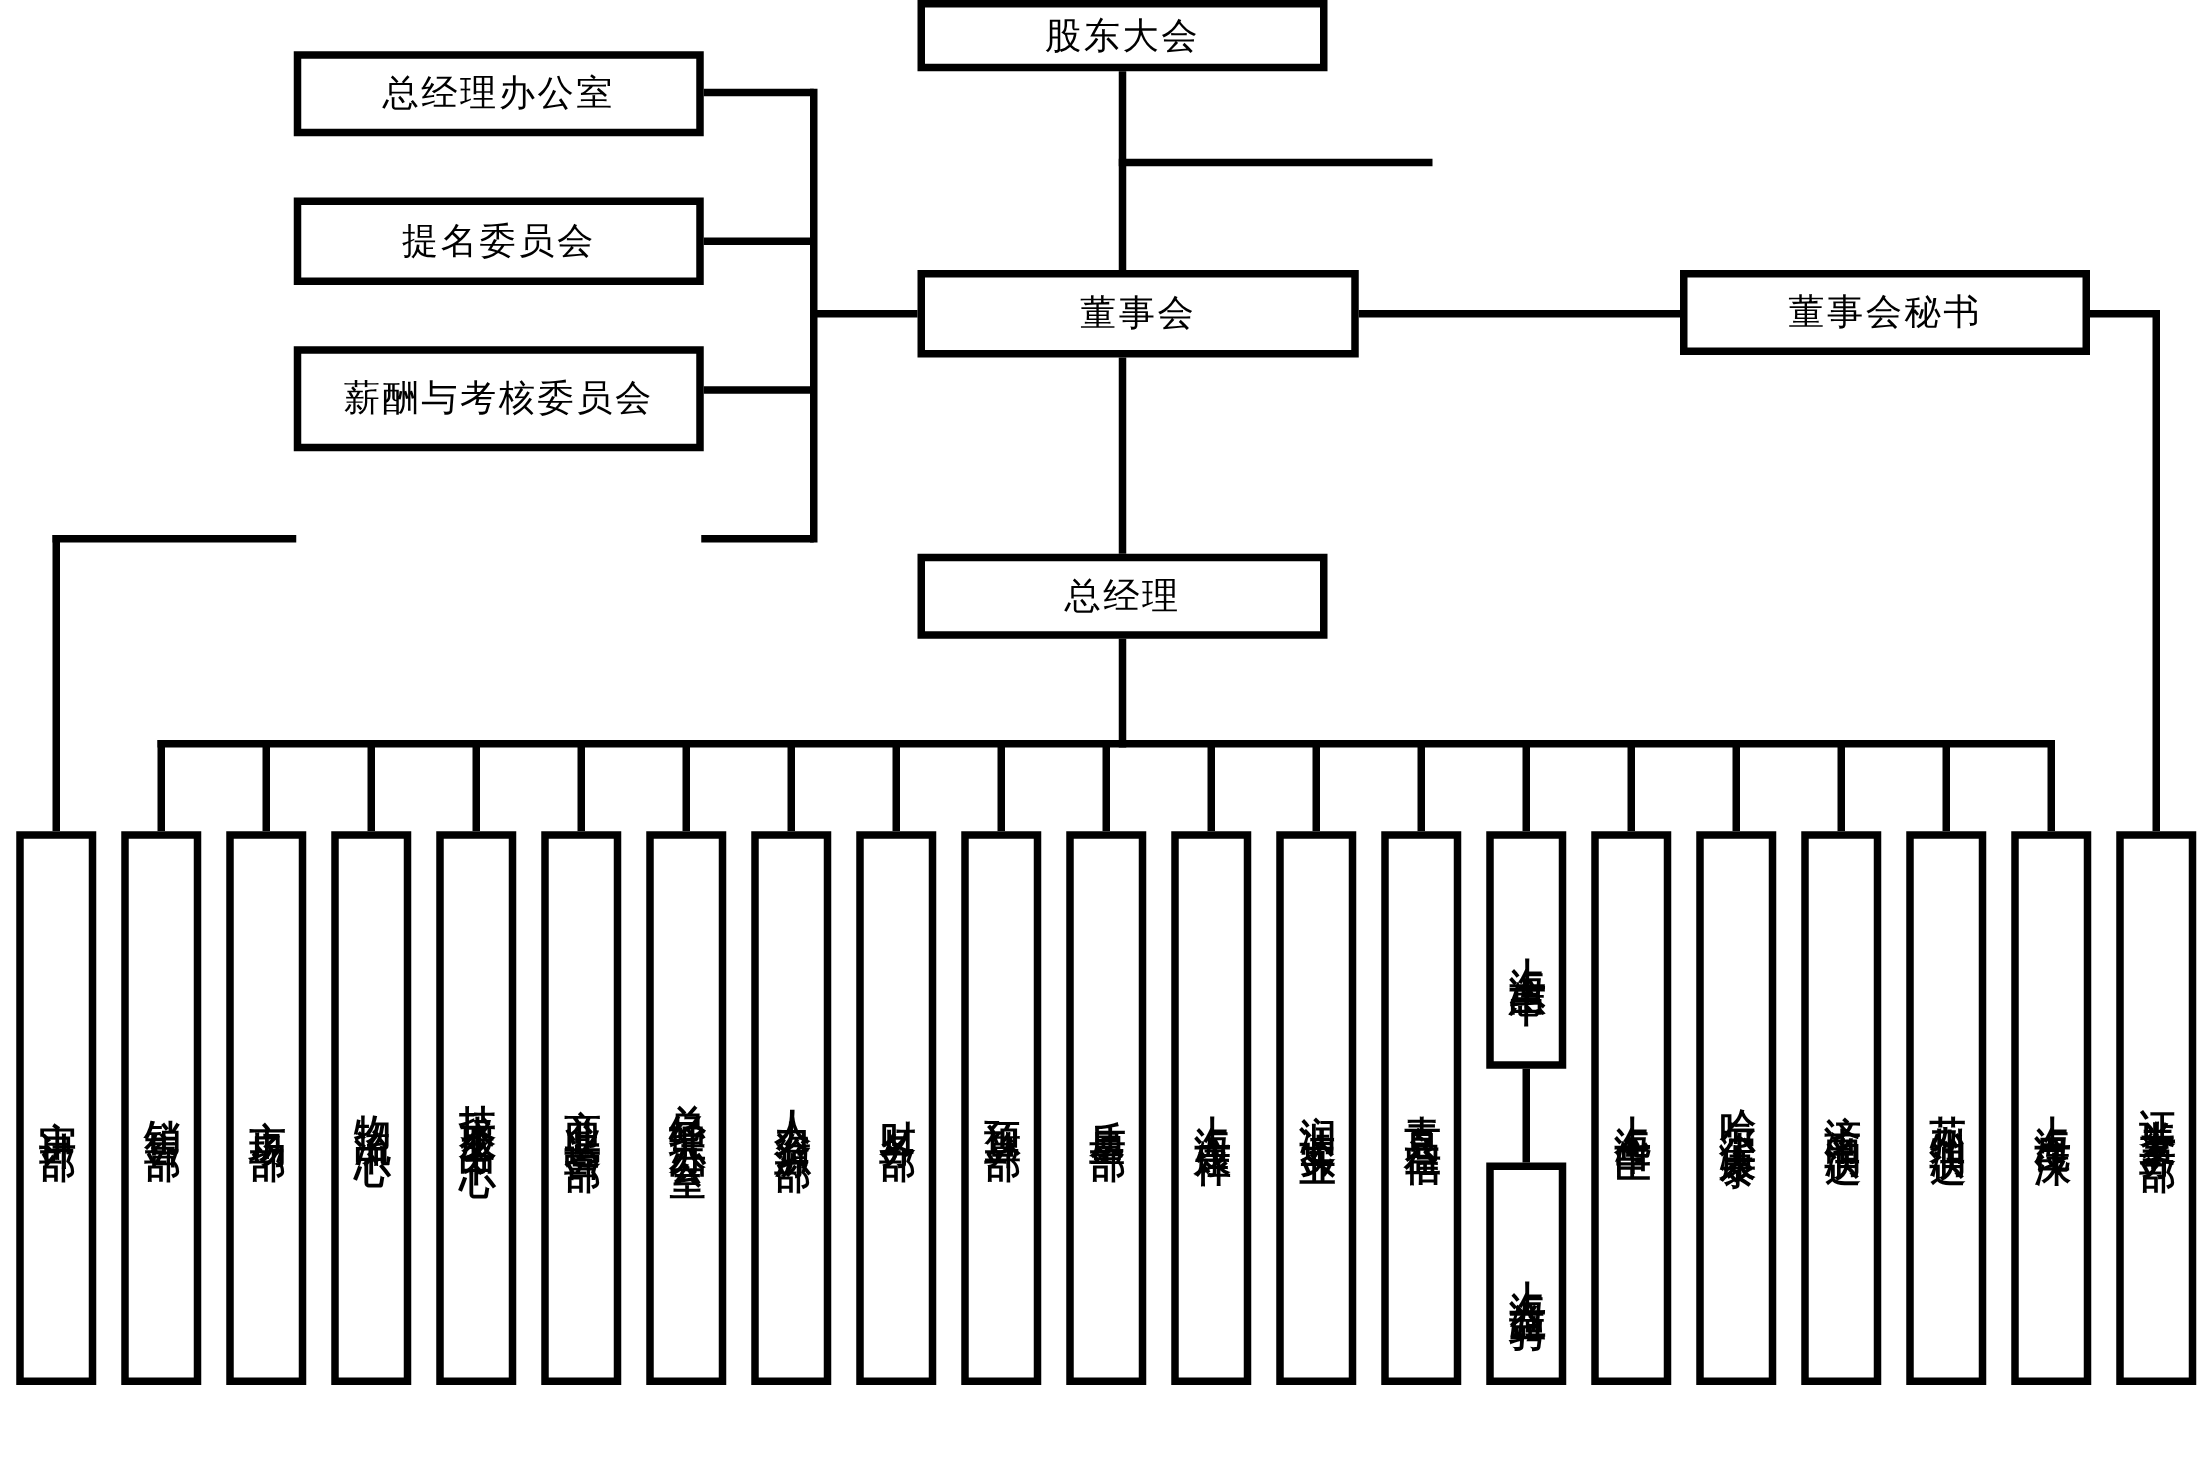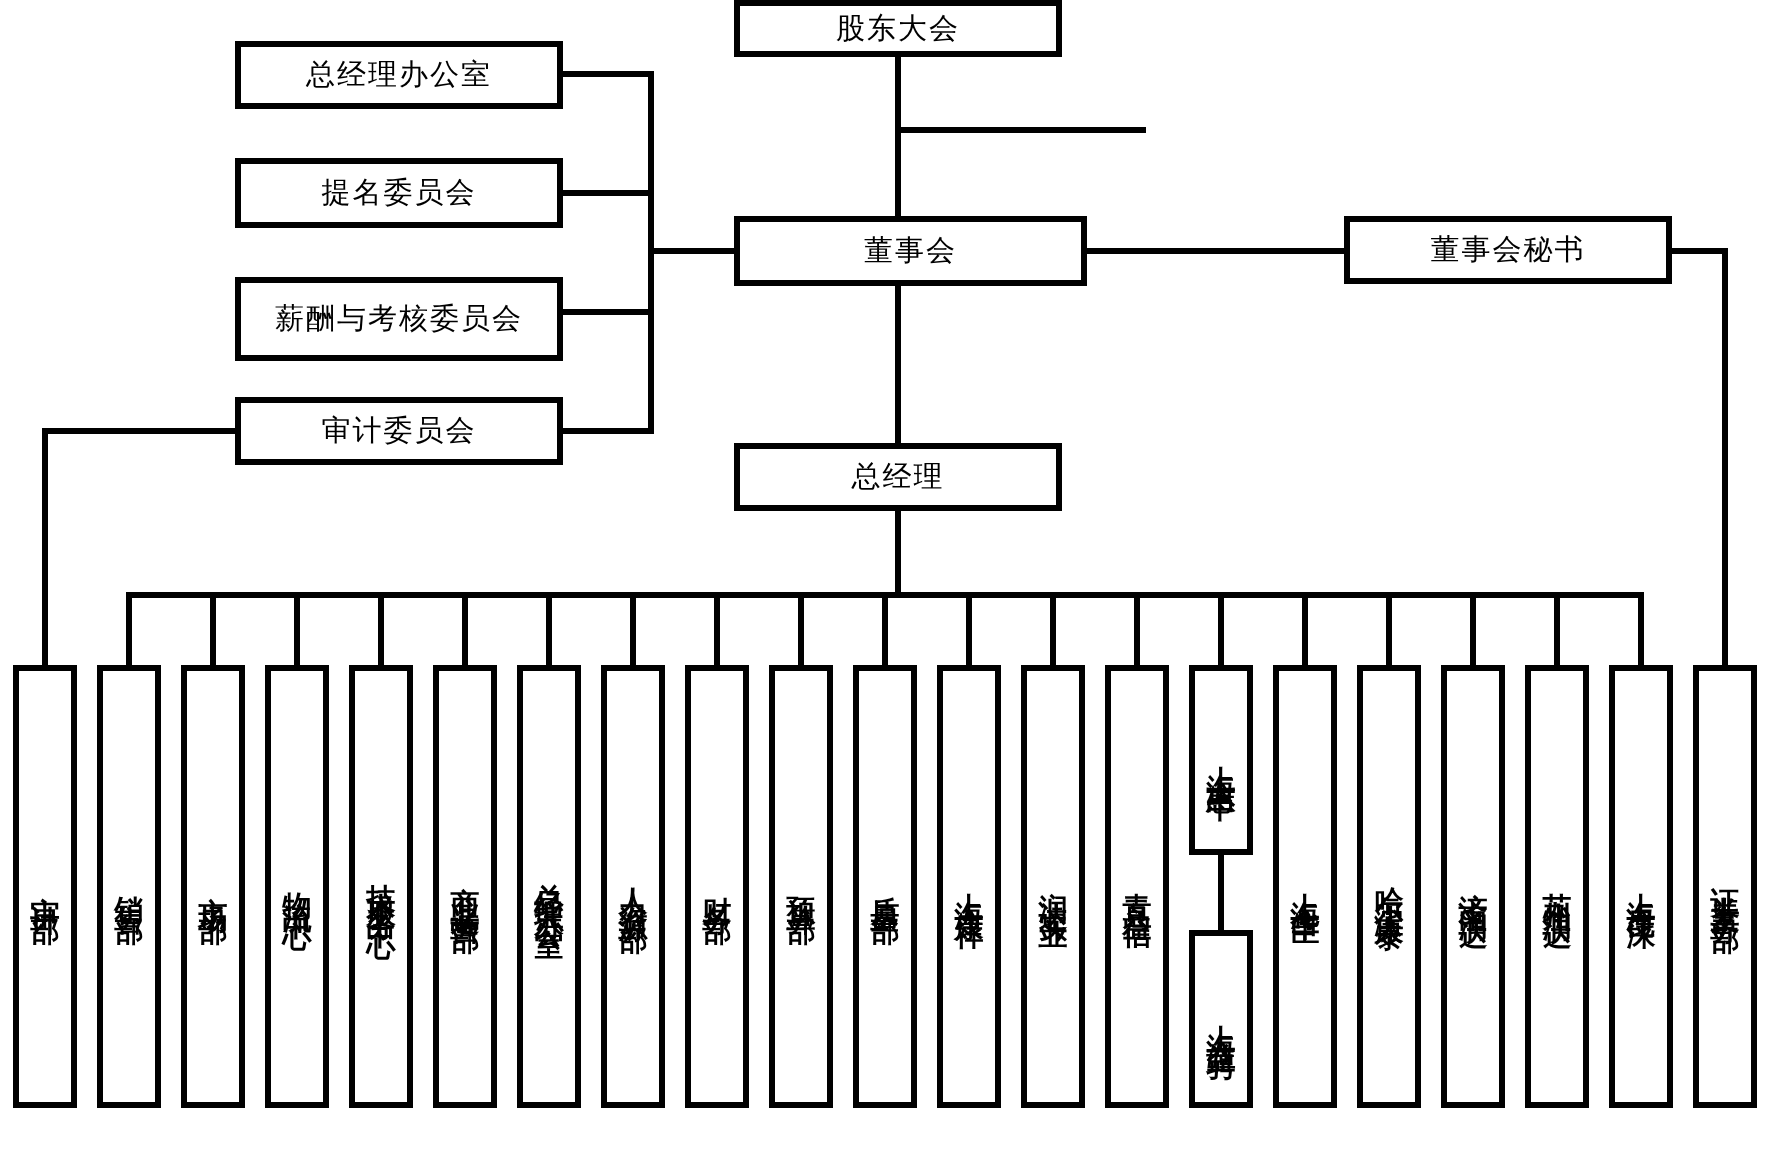--- a/index.html
+++ b/index.html
@@ -120,23 +120,20 @@
   </div>
   <div class="hbox" style="left:235px;top:41px;width:328px;height:68px">
     <span>总经理办公室</span>
   </div>
   <div class="hbox" style="left:235px;top:158px;width:328px;height:70px">
     <span>提名委员会</span>
   </div>
   <div class="hbox" style="left:235px;top:277px;width:328px;height:84px">
     <span>薪酬与考核委员会</span>
   </div>
-  <div class="hbox" style="left:235px;top:397px;width:328px;height:68px">
-    <span>审计委员会</span>
-  </div>
 
   <div class="dept" style="left:13px">
     <span class="vtext">审计部</span>
   </div>
   <div class="dept" style="left:97px">
     <span class="vtext">销售部</span>
   </div>
   <div class="dept" style="left:181px">
     <span class="vtext">市场部</span>
   </div>

